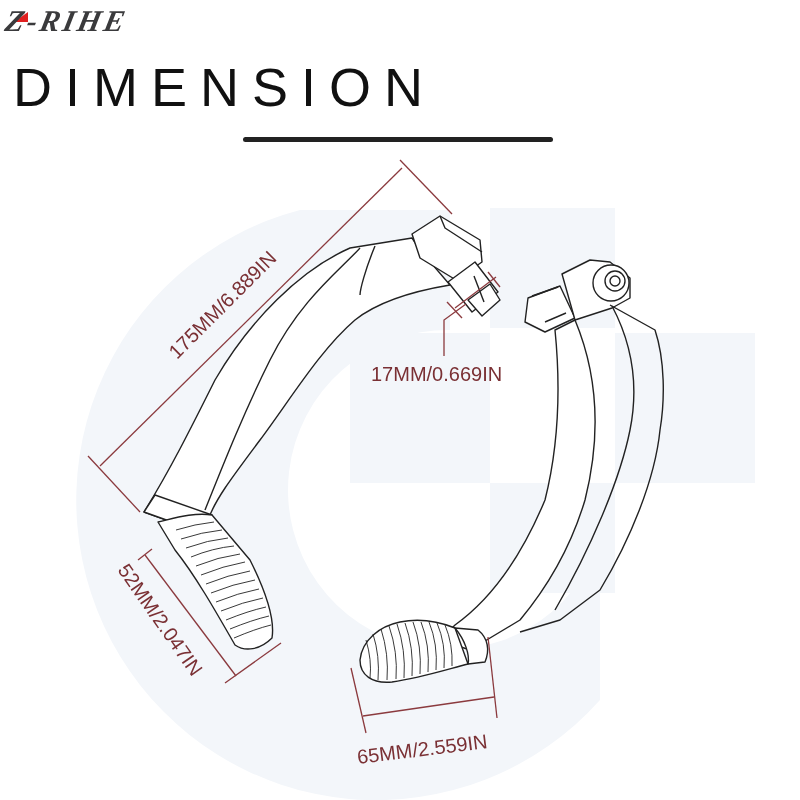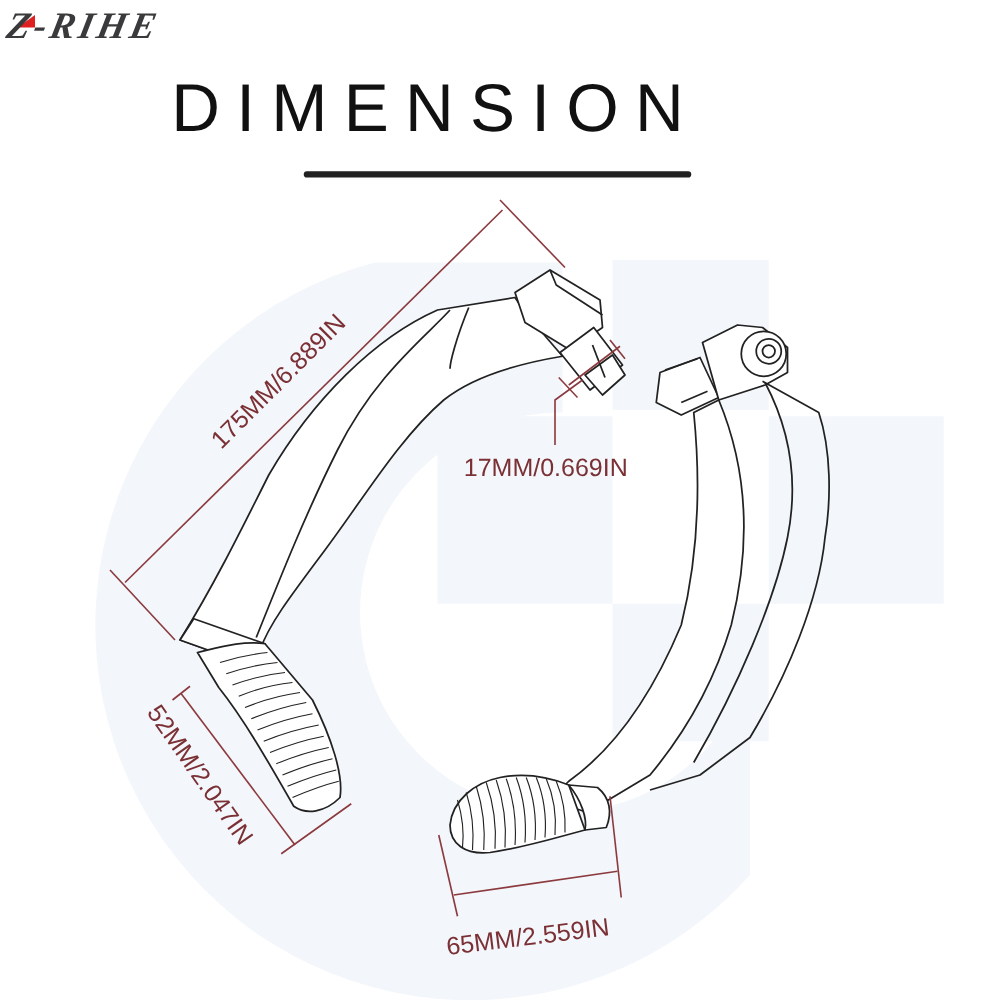--- a/index.html
+++ b/index.html
@@ -1,20 +1,20 @@
 <!DOCTYPE html>
 <html><head>
 <meta charset="utf-8">
 <style>
   html, body { margin: 0; padding: 0; background: #ffffff; }
   .page { position: relative; width: 800px; height: 800px; overflow: hidden; background: #ffffff; font-family: "Liberation Sans", sans-serif; }
   .brand { position: absolute; left: 6px; top: 4px; height: 34px; display: flex; align-items: center; }
   .brand-text { font-family: "Liberation Serif", serif; font-weight: bold; font-style: italic; font-size: 30px; color: #3a3a3c; letter-spacing: 3px; transform: skewX(-12deg); }
   .brand-accent { position: absolute; left: 8px; top: 8px; width: 0; height: 0; border-top: 10px solid transparent; border-right: 14px solid #e02020; border-bottom: 0 solid transparent; }
-  .title { position: absolute; left: 0; width: 684px; top: 56px; text-align: center; font-size: 54px; letter-spacing: 13px; color: #111; font-weight: normal; font-family: "Liberation Sans", sans-serif; padding-left: 13px; box-sizing: border-box; }
+  .title { position: absolute; left: 0; width: 684px; top: 56px; font-size: 54px; letter-spacing: 13px; color: #111; font-weight: normal; font-family: "Liberation Sans", sans-serif; padding-left: 13px; box-sizing: border-box; }
   .title-rule { position: absolute; left: 243px; top: 137px; width: 310px; height: 5px; border-radius: 3px; background: #222; }
   svg.diagram { position: absolute; left: 0; top: 0; }
   .dim-label { fill: #7a3034; font-family: "Liberation Sans", sans-serif; font-size: 20px; }
 </style>
 </head>
 <body>
 
 <div class="page">
 
   <svg class="diagram" width="800" height="800" viewBox="0 0 800 800">

